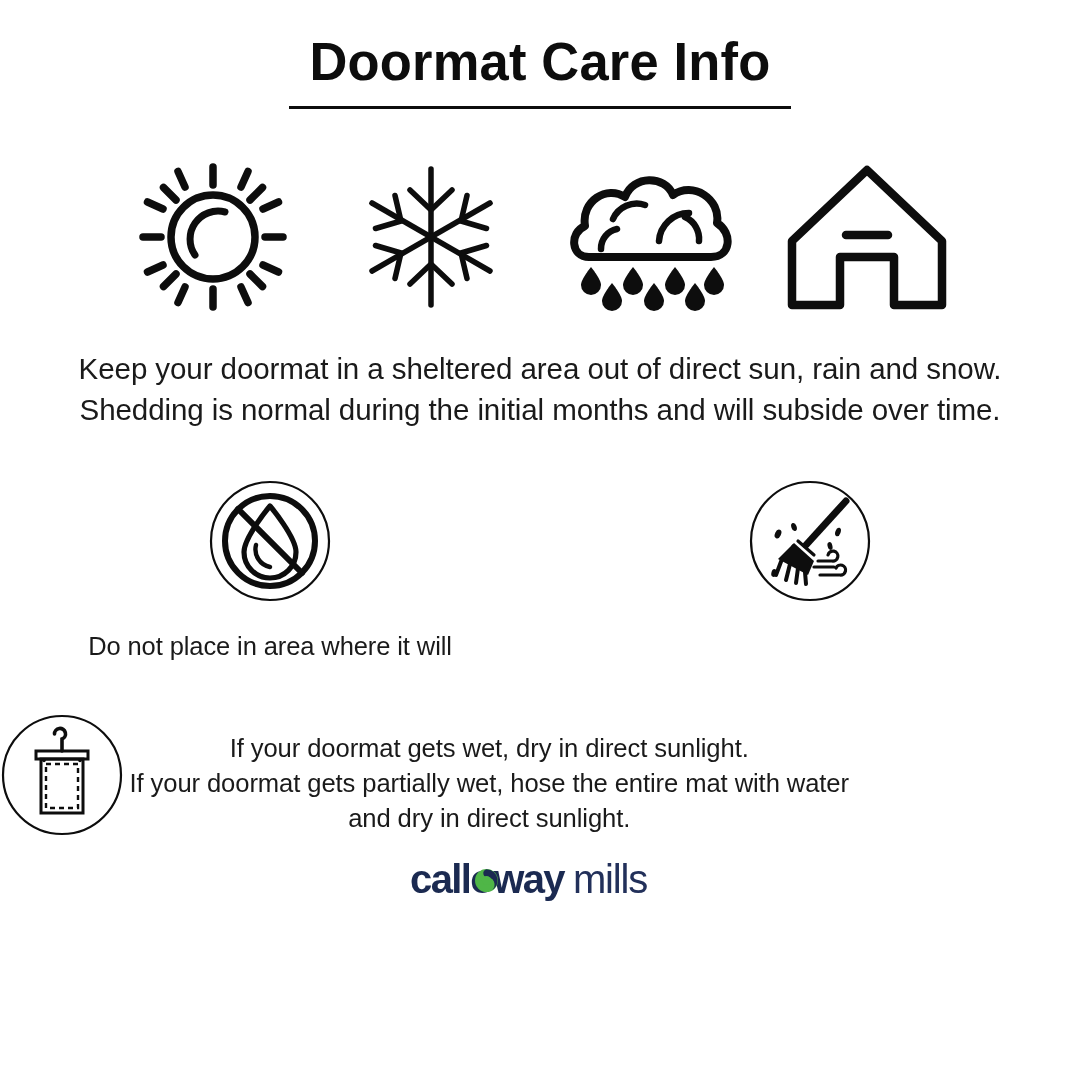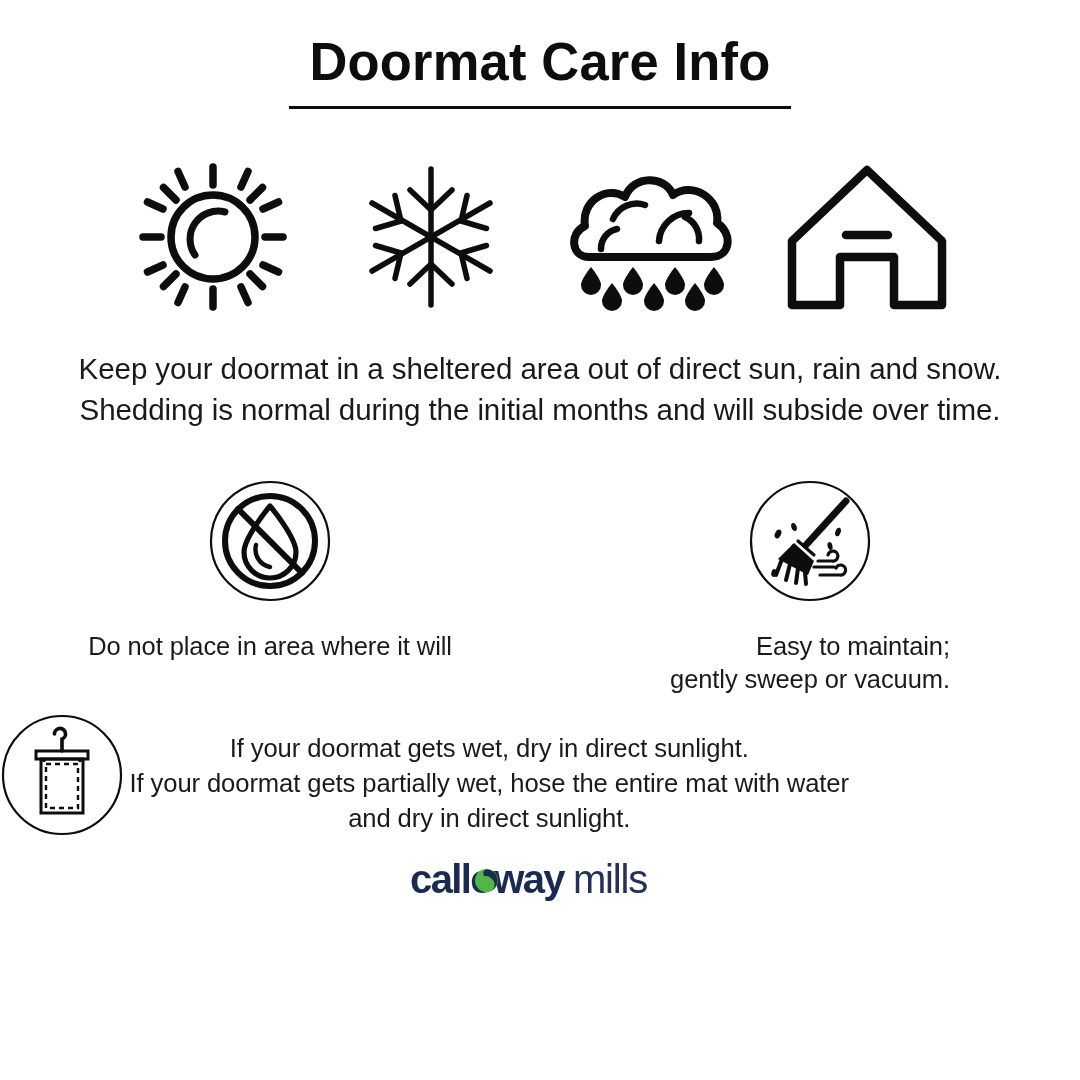--- a/index.html
+++ b/index.html
@@ -98,21 +98,21 @@
     align-items: center;
   }
   .care-icon {
     height: 142px;
     display: flex;
     align-items: center;
     justify-content: center;
   }
   .care-caption {
     margin-top: 18px;
-    text-align: right;
+    text-align: left;
     font-size: 25.5px;
     line-height: 33px;
     color: #1a1a1a;
     letter-spacing: -0.1px;
   }
   .care-caption div { white-space: nowrap; }
 
   
   .dry-block {
     position: absolute;
@@ -301,24 +301,20 @@
 
           <g fill="#0d0d0d">
             <ellipse cx="30" cy="55" rx="3" ry="4.6" transform="rotate(25 30 55)"></ellipse>
             <ellipse cx="46" cy="48" rx="2.6" ry="4.2" transform="rotate(-20 46 48)"></ellipse>
             <ellipse cx="90" cy="53" rx="2.6" ry="4.4" transform="rotate(20 90 53)"></ellipse>
             <ellipse cx="82" cy="67" rx="2.4" ry="4" transform="rotate(-15 82 67)"></ellipse>
             <ellipse cx="26" cy="94" rx="2.6" ry="4" transform="rotate(15 26 94)"></ellipse>
           </g>
         </svg>
       </div>
-      <div class="care-caption">
-        <div>Easy to maintain;</div>
-        <div>gently sweep or vacuum.</div>
-      </div>
     </div>
 
   </div>
 
   <div class="dry-block">
     <div class="dry-icon">
       <svg width="124" height="124" viewBox="0 0 124 124">
         <circle cx="62" cy="62" r="59" fill="none" stroke="#0d0d0d" stroke-width="2.2"></circle>
 
         <path d="M62 38 L62 26 A5.5 5.5 0 1 0 54.5 21" fill="none" stroke="#0d0d0d" stroke-width="3.6" stroke-linecap="round"></path>

